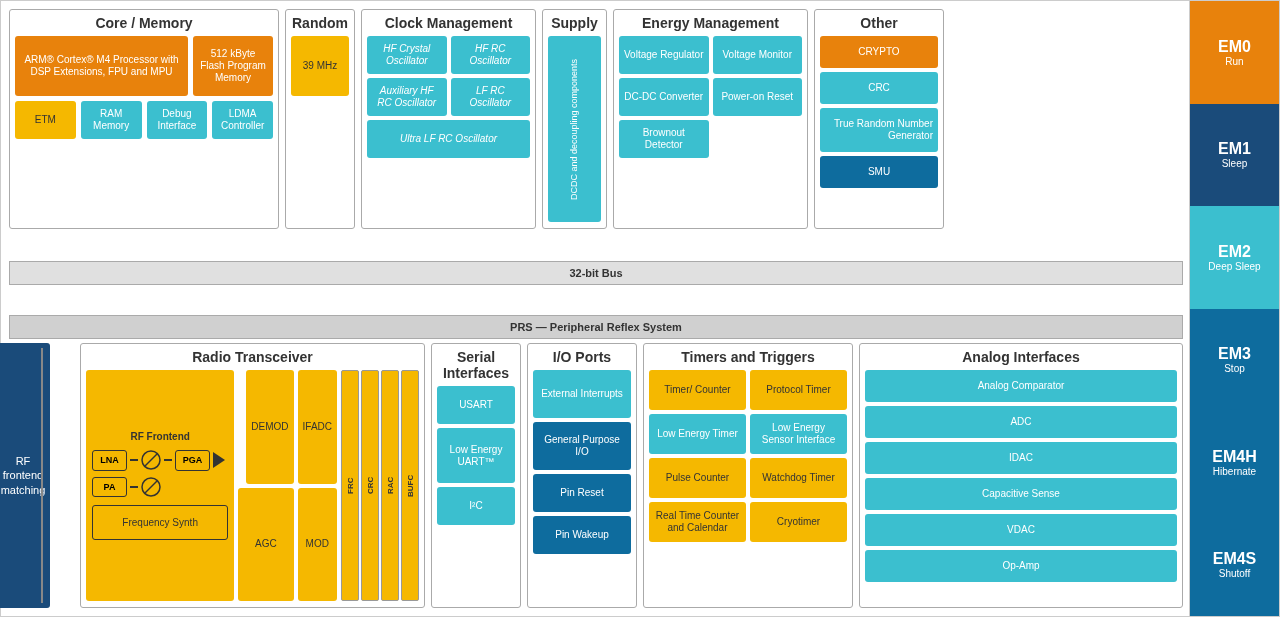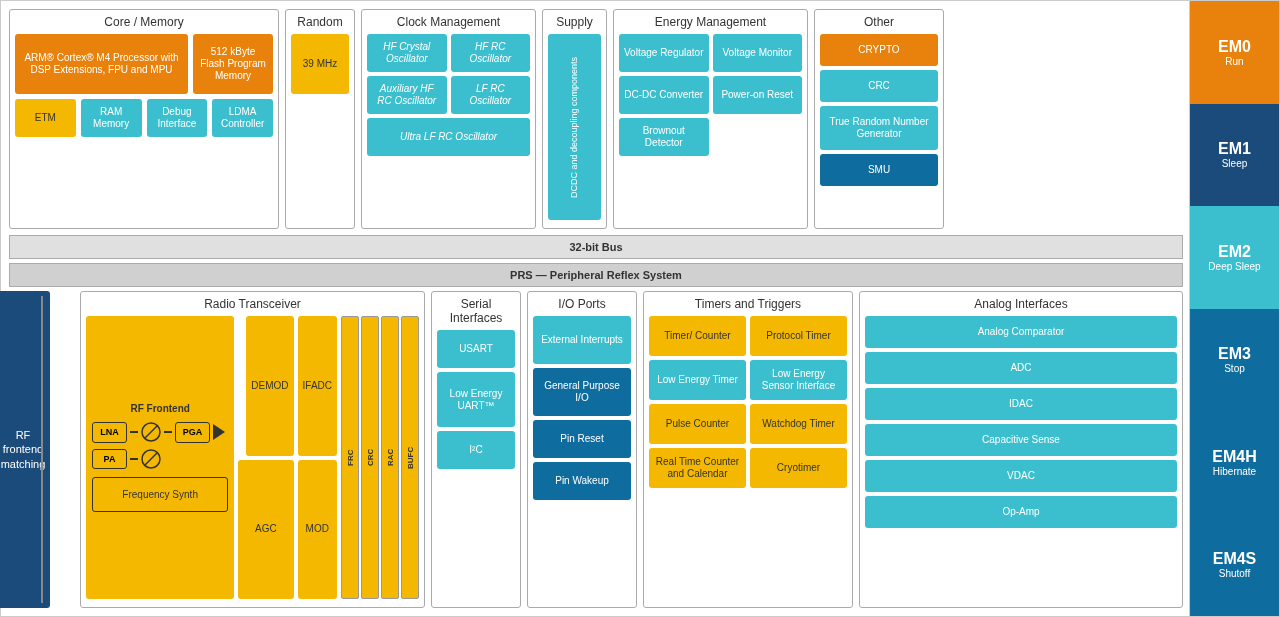--- a/index.html
+++ b/index.html
@@ -41,22 +41,22 @@
 
     
     .block-container {
       border: 1.5px solid #aaa;
       border-radius: 3px;
       padding: 5px;
       position: relative;
     }
     .block-title {
       text-align: center;
-      font-weight: normal;
-      font-size: 12px;
+      font-weight: bold;
+      font-size: 14px;
       margin-bottom: 5px;
       color: #333;
     }
 
     
     .orange { background: #E8820C; color: #fff; }
     .blue { background: #0E6C9E; color: #fff; }
     .cyan { background: #3BBFCF; color: #fff; }
     .yellow { background: #F5B800; color: #333; }
 
@@ -156,20 +156,21 @@
       flex-direction: column;
       gap: 4px;
     }
     .other-item {
       min-height: 32px;
     }
 
     
     .bus-section {
       margin-bottom: 4px;
+      margin-top: 26px;
     }
     .bus-bar {
       background: #e0e0e0;
       border: 1px solid #aaa;
       text-align: center;
       padding: 5px;
       font-weight: bold;
       font-size: 11px;
       color: #333;
     }
@@ -409,21 +410,21 @@
 
       <div class="block-container other-block">
         <div class="block-title">Other</div>
         <div class="other-items">
           <div class="inner-block orange other-item">
             <span>CRYPTO</span>
           </div>
           <div class="inner-block cyan other-item">
             <span>CRC</span>
           </div>
-          <div class="inner-block cyan other-item" style="min-height:44px;">
+          <div class="inner-block cyan other-item" style="min-height:44px;text-align:right;">
             <span>True Random Number Generator</span>
           </div>
           <div class="inner-block blue other-item">
             <span>SMU</span>
           </div>
         </div>
       </div>
 
     </div>
 

